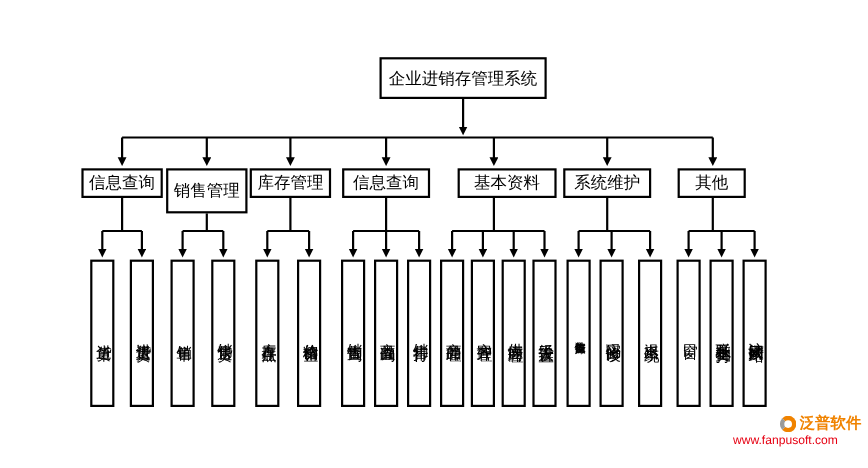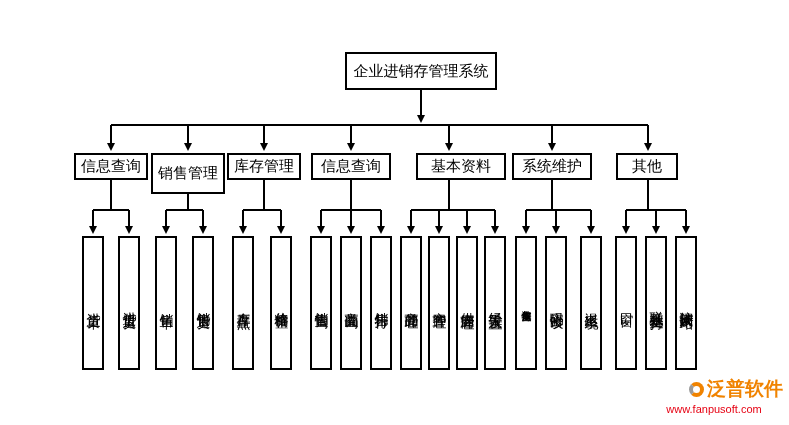--- a/index.html
+++ b/index.html
@@ -11,21 +11,21 @@
   .root{font-size:15px;}
   .cat{font-size:15px;}
   .leaf span{writing-mode:vertical-rl;text-orientation:upright;font-size:14px;
              letter-spacing:1px;line-height:18px;}
   .leaf.small span{font-size:10px;letter-spacing:0;}
   .watermark{position:absolute;left:645px;top:376px;width:138px;
              font-family:"Liberation Sans","DejaVu Sans",sans-serif;}
   .brandrow{display:flex;align-items:center;justify-content:flex-end;gap:3px;}
   .logo{width:15px;height:15px;border-radius:50%;border:4px solid #f08300;
         border-left-color:#9a9a9a;box-sizing:border-box;display:inline-block;}
-  .brand{color:#f08300;font-size:19px;font-weight:bold;}
+  .brand{color:#f08300;font-size:14px;font-weight:bold;}
   .url{color:#e60012;font-size:11px;text-align:center;margin-top:1px;}
 </style>
 </head>
 <body>
 
 <div class="canvas">
 
   <svg class="connectors" width="789" height="425" viewBox="0 0 789 425">
     <defs>
       <marker id="arw" markerUnits="userSpaceOnUse" markerWidth="10" markerHeight="10" refX="1" refY="4" orient="auto">

